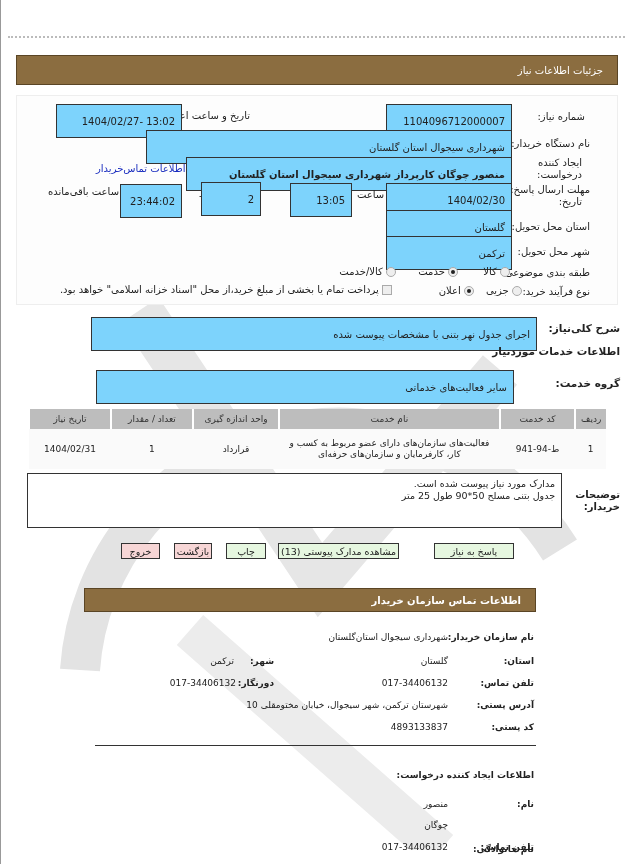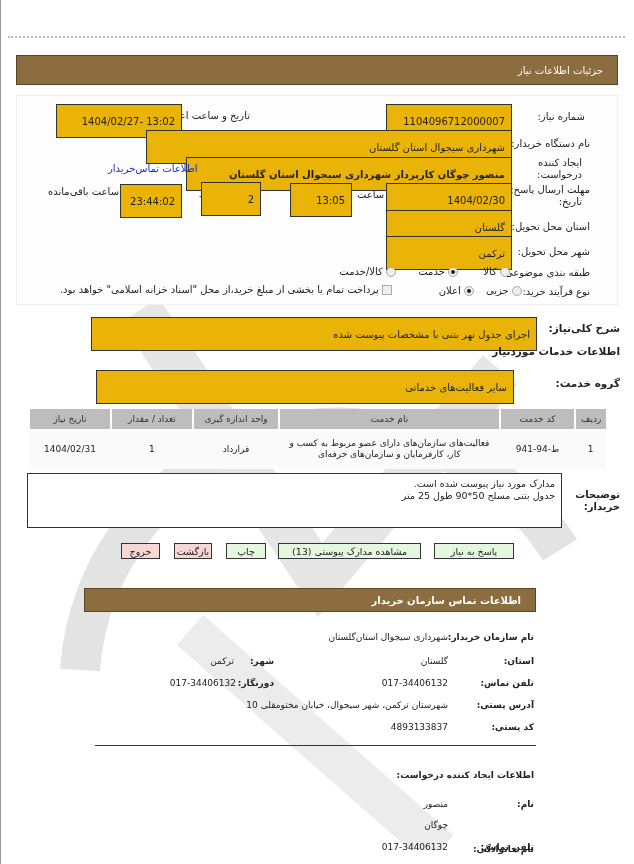--- a/index.html
+++ b/index.html
@@ -6,23 +6,23 @@
   html, body { width: 634px; height: 864px; overflow: hidden; background: #fff; }
   body { font-family: "DejaVu Sans", sans-serif; font-size: 10px; color: #222; position: relative; direction: rtl; }
   .left-rule { position: absolute; left: 0; top: 0; width: 1px; height: 864px; background: #999; }
   .dotted-rule { position: absolute; left: 8px; top: 36px; width: 617px; height: 2px; border-top: 2px dotted #bbb; }
   .watermark { position: absolute; left: 40px; top: 250px; width: 560px; height: 600px; pointer-events: none; }
   .band { position: absolute; background: #8b6d40; color: #fff; font-weight: bold; border: 1px solid #5a4525; display: flex; align-items: center; padding-right: 14px; }
   .band1 { left: 16px; top: 55px; width: 602px; height: 30px; font-size: 10px; font-weight: normal; }
   .band2 { left: 84px; top: 588px; width: 452px; height: 24px; font-size: 10px; }
   .panel { position: absolute; left: 16px; top: 95px; width: 602px; height: 210px; background: #fdfdfd; border: 1px solid #eee; }
   .lbl { position: absolute; font-size: 10px; color: #222; white-space: nowrap; }
-  .box { position: absolute; border: 1px solid #333; background: #eab308; font-size: 10px; padding: 16px 6px; display: flex; align-items: center; justify-content: flex-end; white-space: nowrap; overflow: hidden; direction: ltr; }
+  .box { position: absolute; border: 1px solid #333; background: #7dd3fc; font-size: 10px; padding: 16px 6px; display: flex; align-items: center; justify-content: flex-end; white-space: nowrap; overflow: hidden; direction: ltr; }
   .box.rtl { direction: rtl; justify-content: flex-start; }
-  .link { position: absolute; color: #1a2dbf; font-size: 10px; white-space: nowrap; margin-left: 12px; }
+  .link { position: absolute; color: #1a2dbf; font-size: 10px; white-space: nowrap; }
   .radio { display: inline-block; width: 10px; height: 10px; border-radius: 50%; border: 1px solid #aaa; background: #eee; vertical-align: middle; position: relative; }
   .radio.on::after { content: ""; position: absolute; left: 2px; top: 2px; width: 4px; height: 4px; border-radius: 50%; background: #222; }
   .chk { display: inline-block; width: 10px; height: 10px; border: 1px solid #aaa; background: #eee; vertical-align: middle; }
   .bold { font-weight: bold; }
   table.items { position: absolute; left: 28px; top: 409px; width: 578px; border-collapse: collapse; font-size: 9px; }
   table.items th { background: #bdbdbd; color: #333; font-weight: normal; height: 20px; border-left: 2px solid #fff; padding: 0 4px; }
   table.items td { text-align: center; height: 40px; padding: 0 4px; background: #fafafa; }
   .desc-box { position: absolute; left: 27px; top: 473px; width: 535px; height: 55px; border: 1px solid #333; background: #fff; padding: 4px 6px; font-size: 9.5px; line-height: 12px; direction: rtl; text-align: right; }
   .btn { position: absolute; top: 543px; height: 16px; border: 1px solid #333; font-size: 9.5px; display: flex; align-items: center; justify-content: center; white-space: nowrap; overflow: hidden; }
   .btn.green { background: #e6f7e0; }
@@ -137,21 +137,21 @@
 </table>
 
 <span class="lbl bold" style="right:14px;top:489px;">توضیحات</span>
 <span class="lbl bold" style="right:14px;top:501px;">خریدار:</span>
 <div class="desc-box">
   <div>مدارک مورد نیاز پیوست شده است.</div>
   <div>جدول  بتنی  مسلح 50*90 طول 25 متر</div>
 </div>
 
 <div class="btn green" style="left:434px;width:80px;">پاسخ به نیاز</div>
-<div class="btn green" style="left:278px;width:143px;">مشاهده مدارک پیوستی (13)</div>
+<div class="btn green" style="left:278px;width:121px;">مشاهده مدارک پیوستی (13)</div>
 <div class="btn green" style="left:226px;width:40px;">چاپ</div>
 <div class="btn red" style="left:174px;width:38px;text-align:right;">بازگشت</div>
 <div class="btn red" style="left:121px;width:39px;">خروج</div>
 
 <div class="band band2">
   <span>اطلاعات تماس سازمان خریدار</span>
 </div>
 
 <span class="ctext bold" style="right:100px;top:632px;">نام سازمان خریدار:</span>
 <span class="ctext" style="right:186px;top:632px;">شهرداری سیجوال استان‌گلستان</span>

